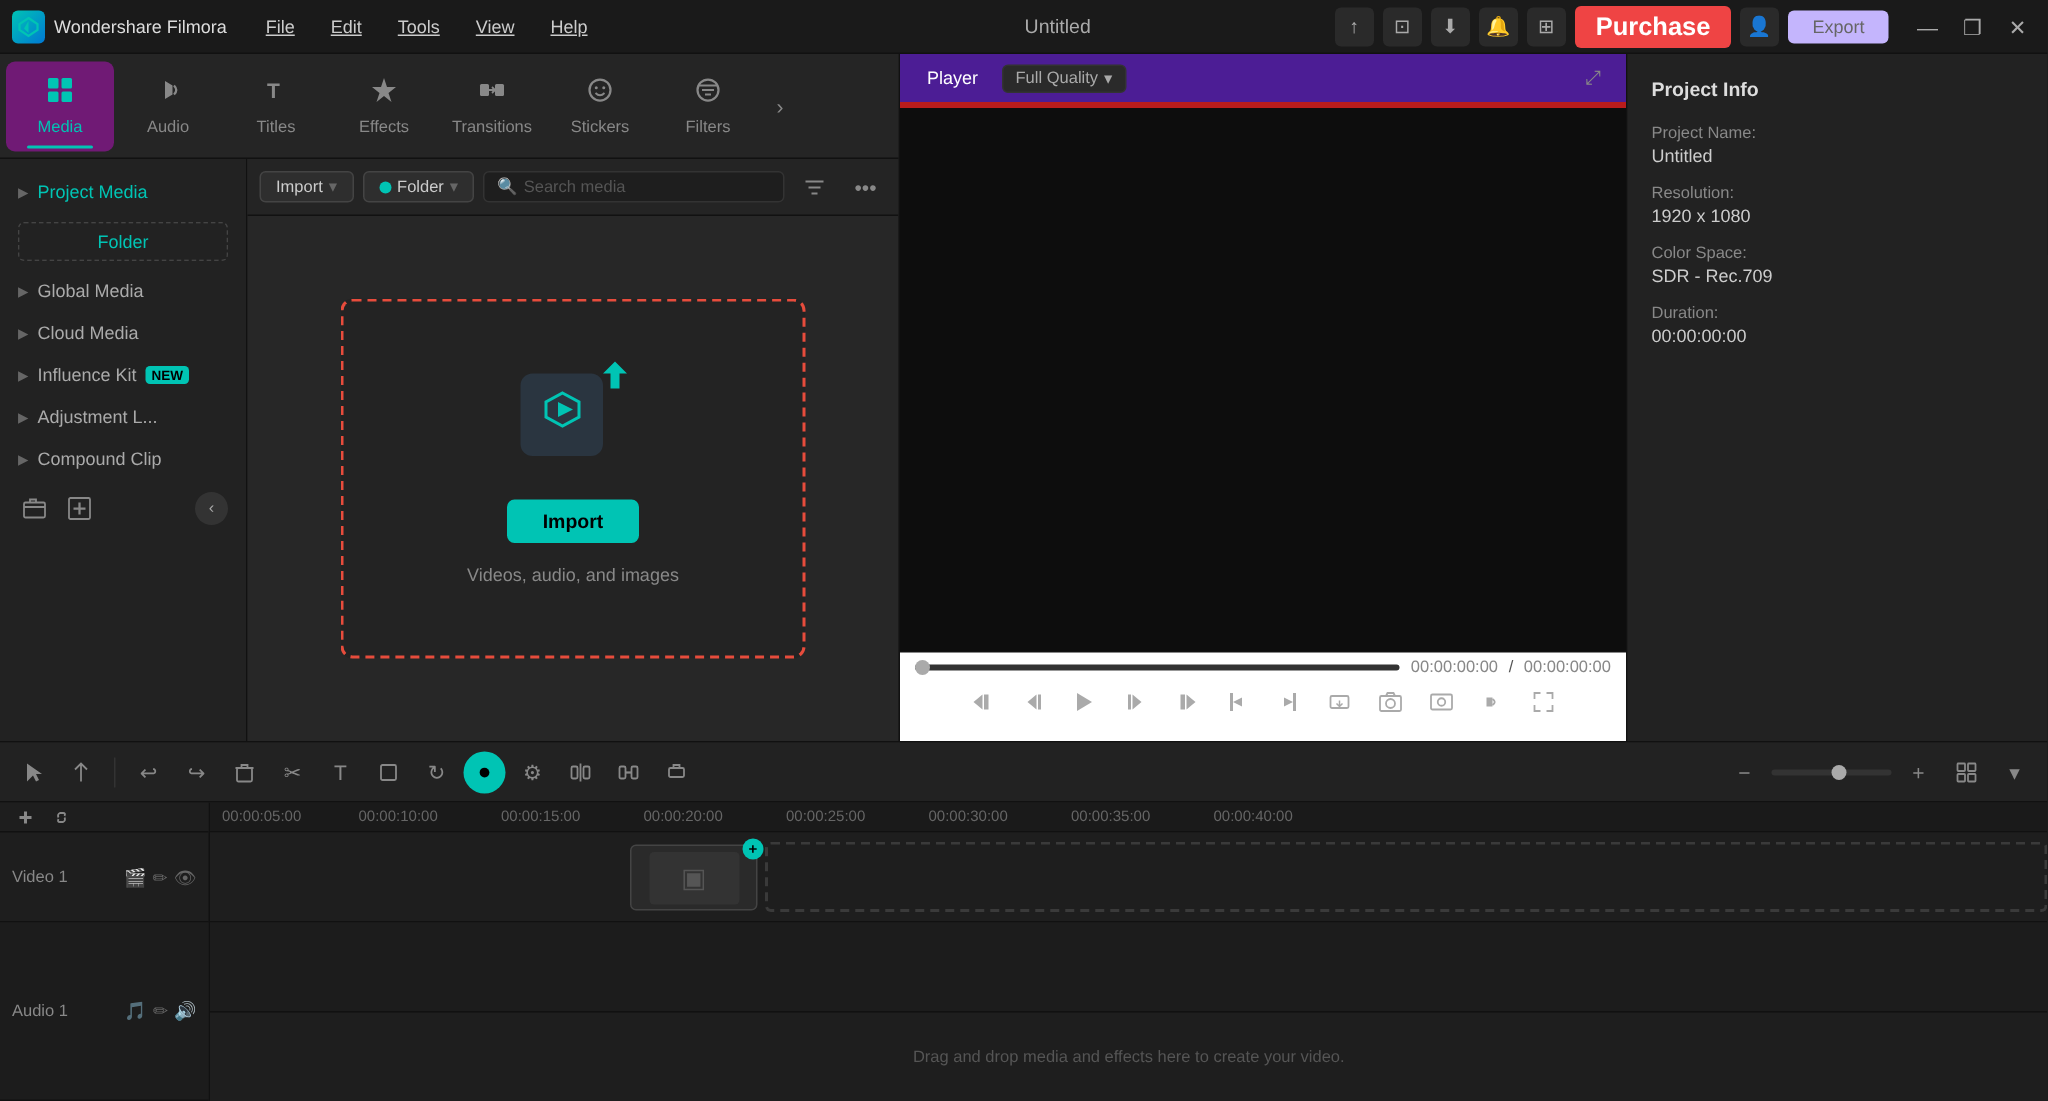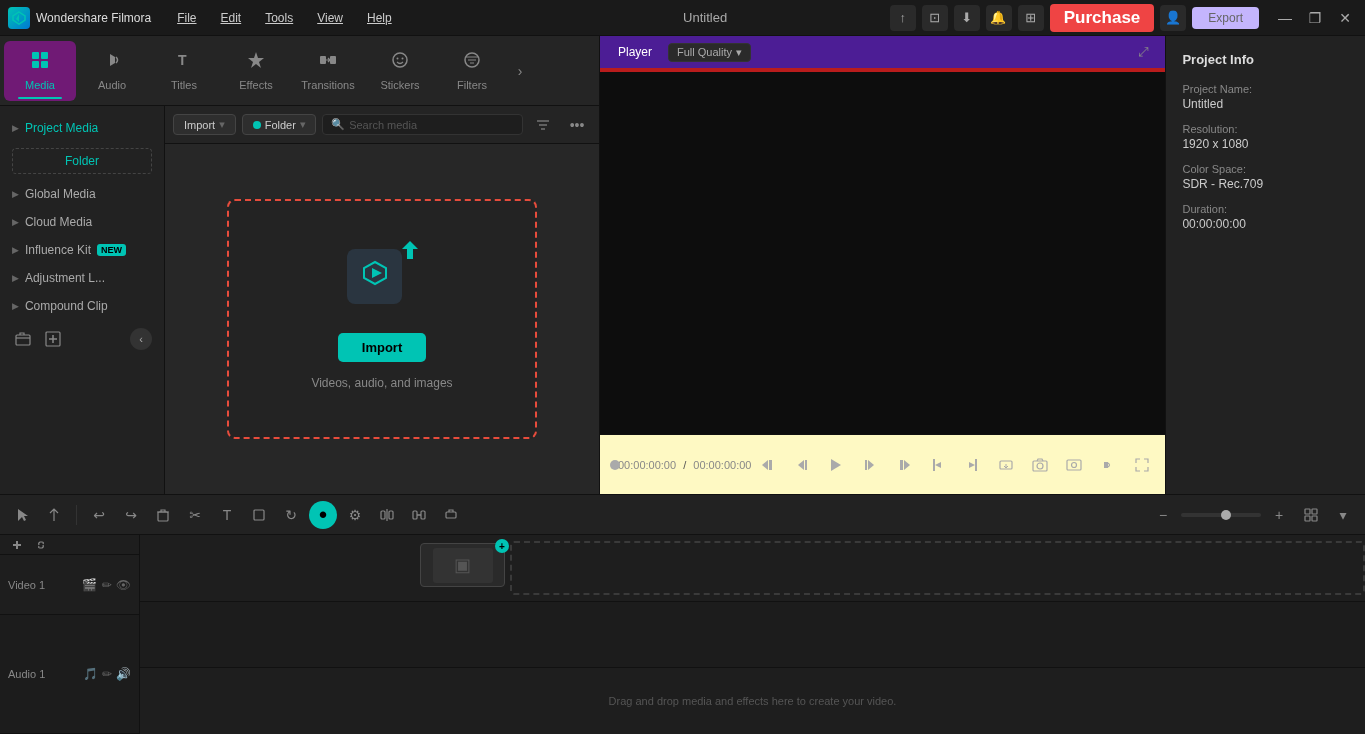--- a/index.html
+++ b/index.html
@@ -429,24 +429,24 @@
     }
     .player-canvas {
       flex: 1;
       background: #0d0d0d;
       display: flex;
       align-items: center;
       justify-content: center;
     }
     .player-controls {
       height: 60px;
-      background: #fef9c3;
+      background: #ffffff;
       padding: 4px 10px;
       display: flex;
-      flex-direction: row;
+      flex-direction: column;
       gap: 4px;
       flex-shrink: 0;
       border-top: 1px solid #111;
     }
     .progress-bar-row {
       display: flex;
       align-items: center;
       gap: 8px;
     }
     .progress-track {
@@ -1114,20 +1114,30 @@
         <div class="track-label-icons">
           <span class="tl-icon">🎵</span>
           <span class="tl-icon">✏</span>
           <span class="tl-icon">🔊</span>
         </div>
       </div>
     </div>
 
     <div class="timeline-tracks">
 
+      <div class="timeline-ruler">
+        <span class="ruler-mark" style="min-width:95px; padding-left:4px; color:#666; font-size:10px;">00:00:05:00</span>
+        <span class="ruler-mark" style="min-width:95px; color:#666; font-size:10px;">00:00:10:00</span>
+        <span class="ruler-mark" style="min-width:95px; color:#666; font-size:10px;">00:00:15:00</span>
+        <span class="ruler-mark" style="min-width:95px; color:#666; font-size:10px;">00:00:20:00</span>
+        <span class="ruler-mark" style="min-width:95px; color:#666; font-size:10px;">00:00:25:00</span>
+        <span class="ruler-mark" style="min-width:95px; color:#666; font-size:10px;">00:00:30:00</span>
+        <span class="ruler-mark" style="min-width:95px; color:#666; font-size:10px;">00:00:35:00</span>
+        <span class="ruler-mark" style="min-width:95px; color:#666; font-size:10px;">00:00:40:00</span>
+      </div>
 
       <div class="track-area" style="position:relative;">
 
         <div style="position:absolute; top:8px; left:280px; width:85px; height:44px; background:#2a2a2a; border:1px solid #444; border-radius:4px; display:flex; align-items:center; justify-content:center;">
           <div style="width:60px; height:35px; background:#333; border-radius:3px; display:flex; align-items:center; justify-content:center; color:#555; font-size:18px;">▣</div>
           <div style="position:absolute; top:-5px; right:-5px; width:14px; height:14px; background:#00c4b4; border-radius:50%; display:flex; align-items:center; justify-content:center; font-size:10px; color:#000; font-weight:bold;">+</div>
         </div>
 
         <div style="position:absolute; left:370px; right:0; top:6px; bottom:6px; border:2px dashed #3a3a3a; border-radius:4px;"></div>
       </div>

